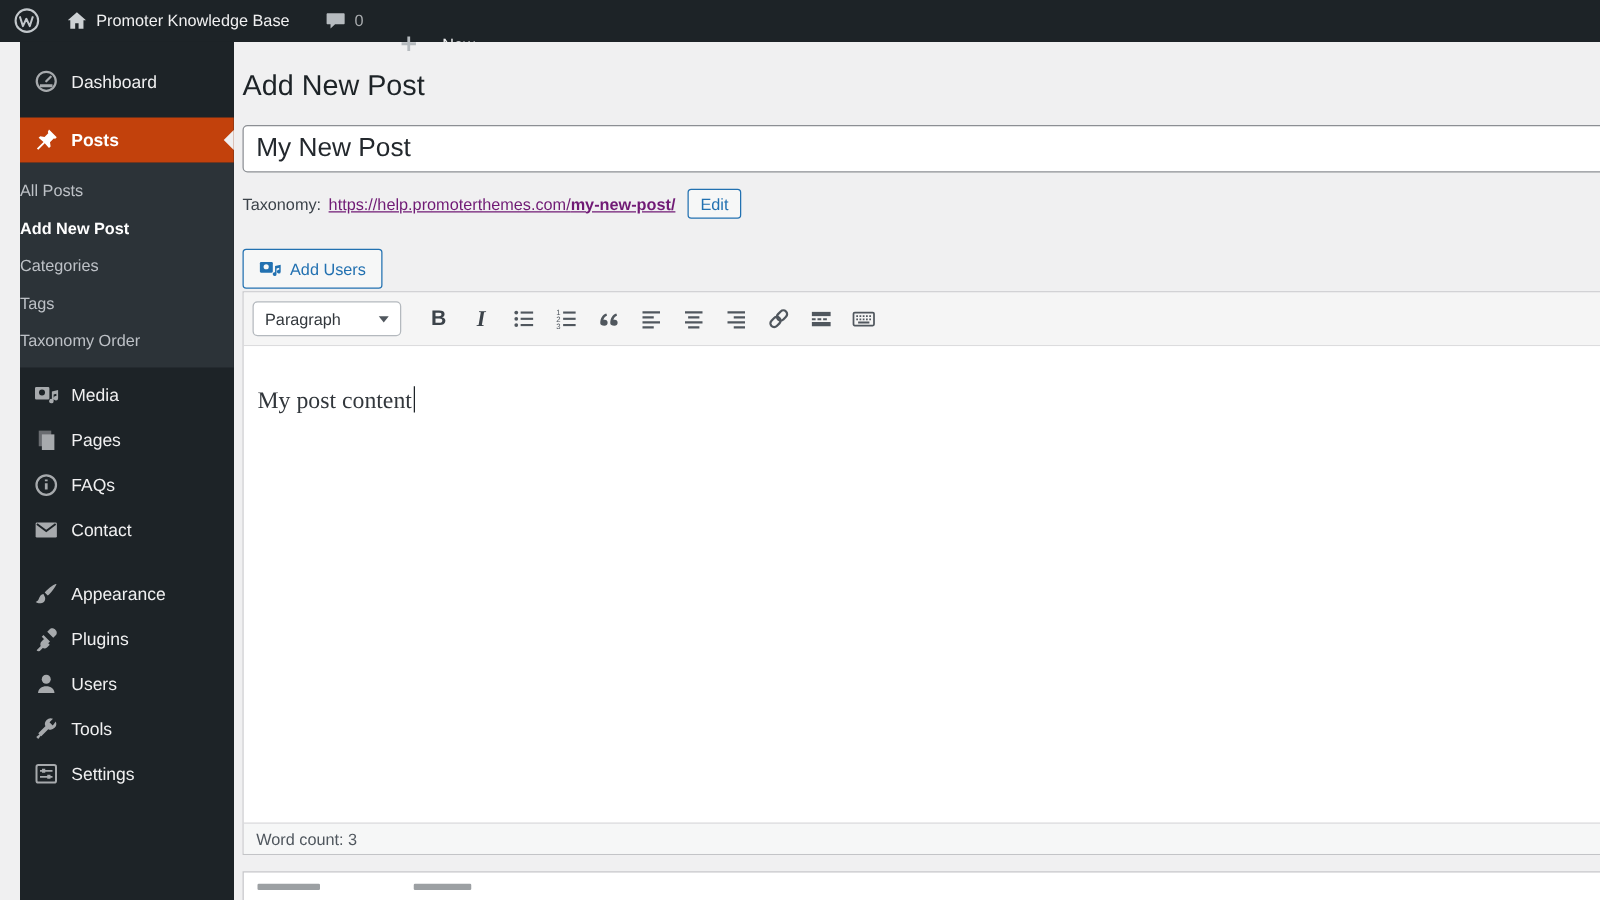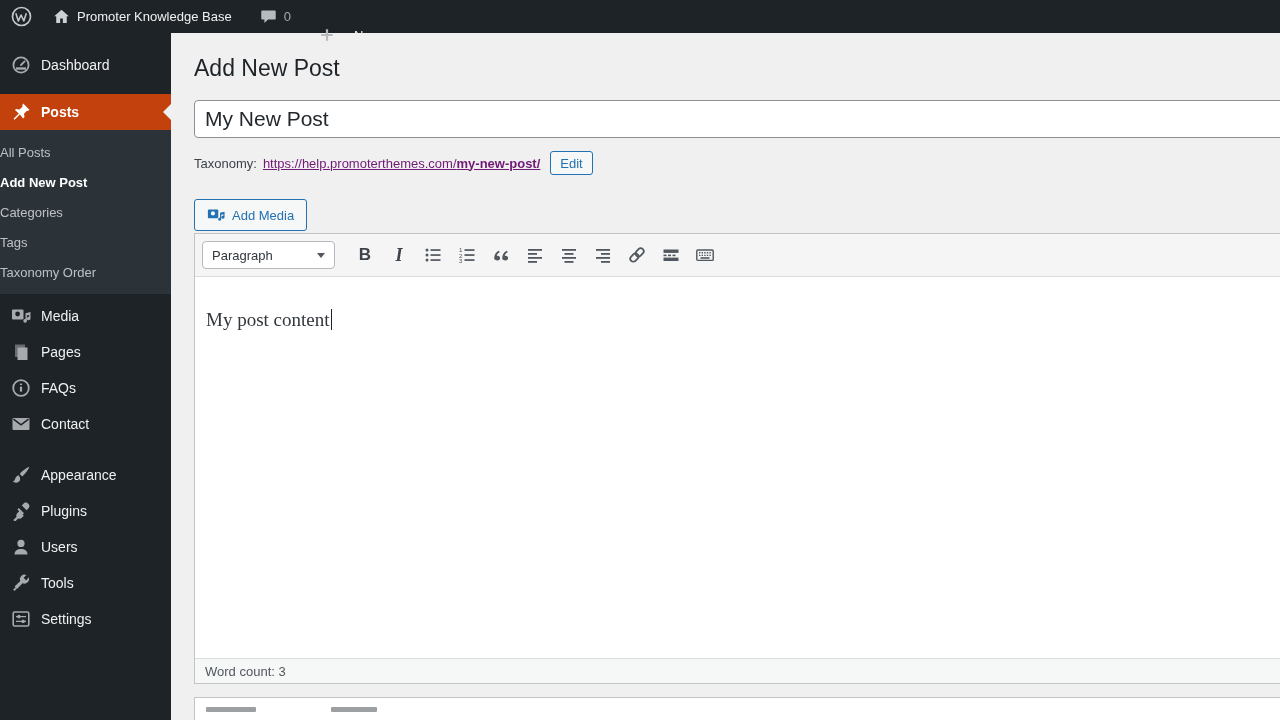--- a/index.html
+++ b/index.html
@@ -15,21 +15,21 @@
   .ab-logo { padding:0 11px; color:#c2c7cb; }
   .ab-sitename { gap:7px; color:#f0f0f1; }
   .ab-sitename .home-ic { color:#cdd1d4; }
   .ab-comments { gap:7px; margin-left:8px; }
   .ab-comments .bubble-ic { color:#b6bbbf; }
   .ab-count { color:#a7aaad; }
   .ab-new { gap:19px; margin-left:8px;margin-top:37px; }
   .ab-new .plus-ic { color:#b6bbbf; }
 
   
-  .sidebar { position:fixed; top:33px; left:0; width:171px; height:687px;
+  .sidebar { position:fixed; top:33px; left:16px; width:171px; height:687px;
     background:#1d2327; color:#f0f0f1; z-index:50; }
   .menu { padding-top:14px; }
   .menu-item { height:36px; display:flex; align-items:center; gap:10px;
     padding-left:11px; font-size:14px; color:#f0f0f1; cursor:pointer; position:relative; }
   .menu-item .mi-icon { width:20px; height:20px; color:#a7aaad; flex:none;
     display:flex; align-items:center; justify-content:center; }
   .menu-item.active { background:#c2410c; color:#fff; font-weight:600; }
   .menu-item.active .mi-icon { color:#fff; }
   .active-arrow { position:absolute; right:0; top:50%; margin-top:-8px;
     width:0; height:0; border:8px solid transparent; border-right-color:#f0f0f1; }
@@ -58,21 +58,21 @@
     background:#f6f7f7; border:1px solid #2271b1; border-radius:3px; cursor:pointer;
     margin-left:4px; font-family:inherit; }
   .add-media-button { margin-top:23px; height:32px; display:inline-flex; align-items:center;
     gap:7px; padding:0 12px; background:#f6f7f7; border:1px solid #2271b1; border-radius:3px;
     color:#2271b1; font-size:13px; cursor:pointer; font-family:inherit; }
   .add-media-button svg { color:#2271b1; }
 
   .editor { margin-top:2px; border:1px solid #c3c4c7; background:#fff; }
   .editor-toolbar { height:43px; background:#f5f5f5; border-bottom:1px solid #dcdcde;
     display:flex; align-items:center; padding:0 7px; }
-  .format-select { width:133px; height:28px; background:#fff; border:1px solid #b4b9be;
+  .format-select { width:119px; height:28px; background:#fff; border:1px solid #b4b9be;
     border-radius:4px; display:flex; align-items:center; justify-content:space-between;
     padding:0 9px; font-size:13px; color:#32373c; margin-right:13px; cursor:pointer; }
   .select-caret { width:0; height:0; border-left:4px solid transparent;
     border-right:4px solid transparent; border-top:5px solid #50575e; }
   .tb-btn { width:30px; height:28px; display:flex; align-items:center; justify-content:center;
     color:#50575e; cursor:pointer; margin:0 2px; border-radius:2px; }
   .tb-bold { font-weight:700; font-size:17px; color:#3c434a; }
   .tb-italic { font-style:italic; font-family:"Liberation Serif", serif;
     font-size:18px; font-weight:600; color:#3c434a; }
 
@@ -278,21 +278,21 @@
       <span class="permalink-link"><span>https://help.promoterthemes.com/</span><span class="permalink-slug">my-new-post/</span></span>
       <button class="edit-button">Edit</button>
     </div>
 
     <button class="add-media-button">
       <svg width="18" height="18" viewBox="0 0 20 20" fill="currentColor">
         <path d="M2 4h9.5a1 1 0 011 1v7.5a1 1 0 01-1 1H2a1 1 0 01-1-1V5a1 1 0 011-1z"></path>
         <circle cx="6.6" cy="8.2" r="2.3" fill="#f6f7f7"></circle>
         <path d="M14.5 7.6l5-1.2v6.2a1.7 1.7 0 11-1.3-1.7V9.2l-2.4.6v5a1.7 1.7 0 11-1.3-1.7z"></path>
       </svg>
-      <span>Add Media</span>
+      <span>Add Users</span>
     </button>
 
     <div class="editor">
 
       <div class="editor-toolbar">
         <div class="format-select">
           <span>Paragraph</span>
           <span class="select-caret"></span>
         </div>
 

